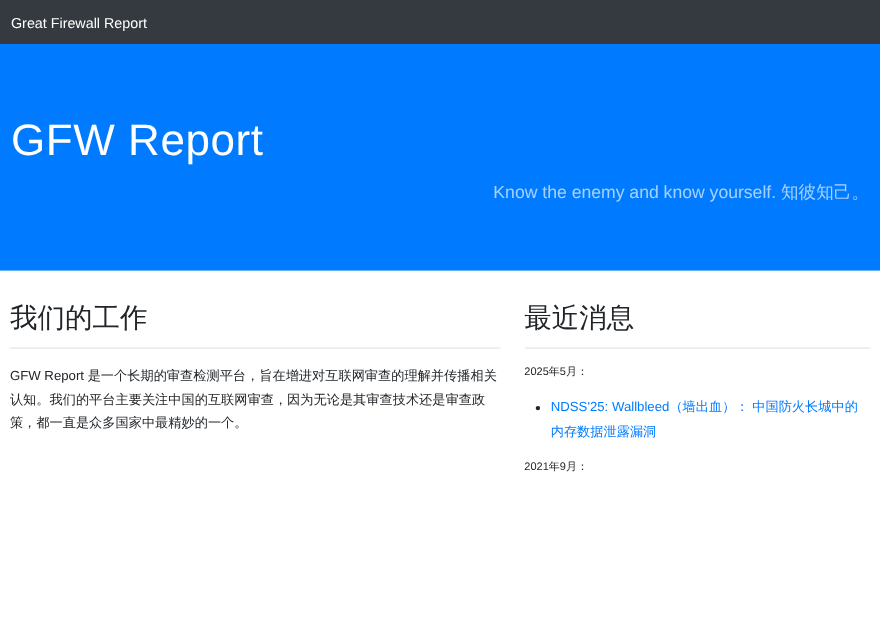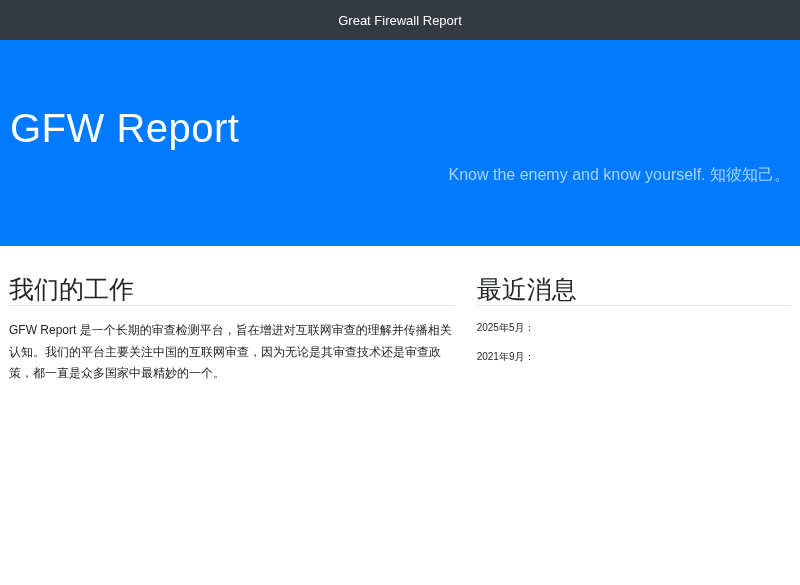--- a/index.html
+++ b/index.html
@@ -9,21 +9,21 @@
     background: #ffffff;
     color: #212529;
   }
 
   
   .navbar {
     height: 40px;
     background: #343a40;
     display: flex;
     align-items: center;
-    justify-content: center;
+    justify-content: space-between;
     padding: 0 10px;
   }
   .navbar-brand {
     color: #ffffff;
     font-size: 13px;
     text-decoration: none;
     cursor: pointer;
   }
   .navbar-nav {
     display: flex;
@@ -74,21 +74,21 @@
     justify-content: space-between;
     padding: 0 9px;
   }
   .col-work  { width: 57%; }
   .col-news  { width: 40.2%; }
   .section-heading {
     font-size: 25px;
     font-weight: 500;
     color: #212529;
     margin-top: 28px;
-    margin-bottom: 0;
+    margin-bottom: 11px;
     line-height: 1.25;
   }
   .section-rule {
     border: 0;
     border-top: 1px solid rgba(0,0,0,0.1);
     margin: 0 0 14px 0;
   }
   .work-text {
     font-size: 12px;
     line-height: 1.78;
@@ -135,19 +135,24 @@
     <hr class="section-rule">
     <p class="work-text">GFW Report 是一个长期的审查检测平台，旨在增进对互联网审查的理解并传播相关认知。我们的平台主要关注中国的互联网审查，因为无论是其审查技术还是审查政策，都一直是众多国家中最精妙的一个。</p>
   </section>
 
   <section class="col-news">
     <h2 class="section-heading">最近消息</h2>
     <hr class="section-rule">
 
     <p class="news-date">2025年5月：</p>
 
+    <ul class="news-list">
+      <li>
+        <a class="news-link">NDSS'25: Wallbleed（墙出血）： 中国防火长城中的内存数据泄露漏洞</a>
+      </li>
+    </ul>
 
 
     <p class="news-date">2021年9月：</p>
 
   </section>
 
 </main>
 
 </body></html>

